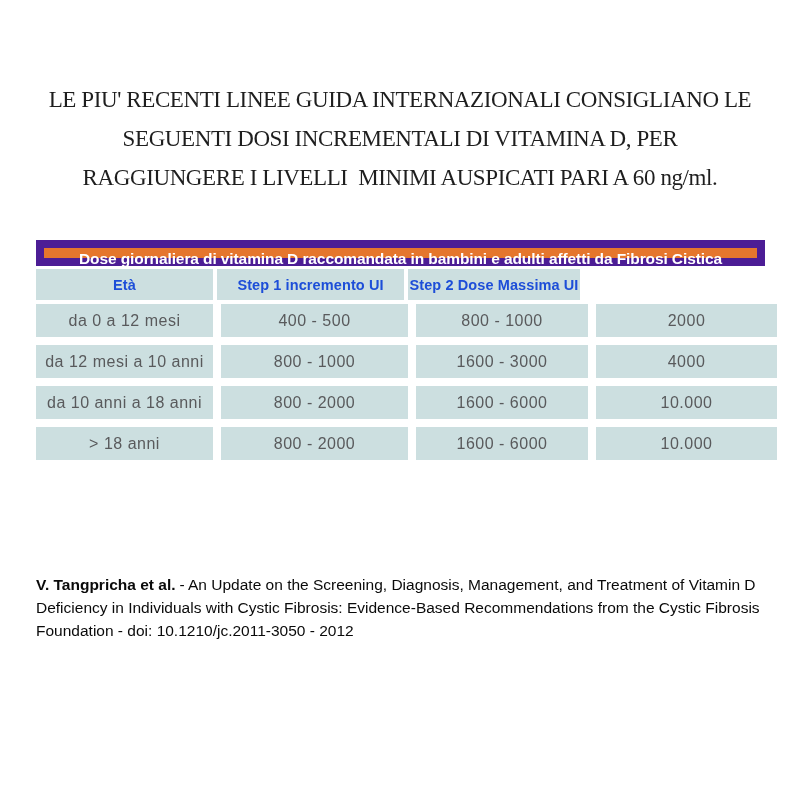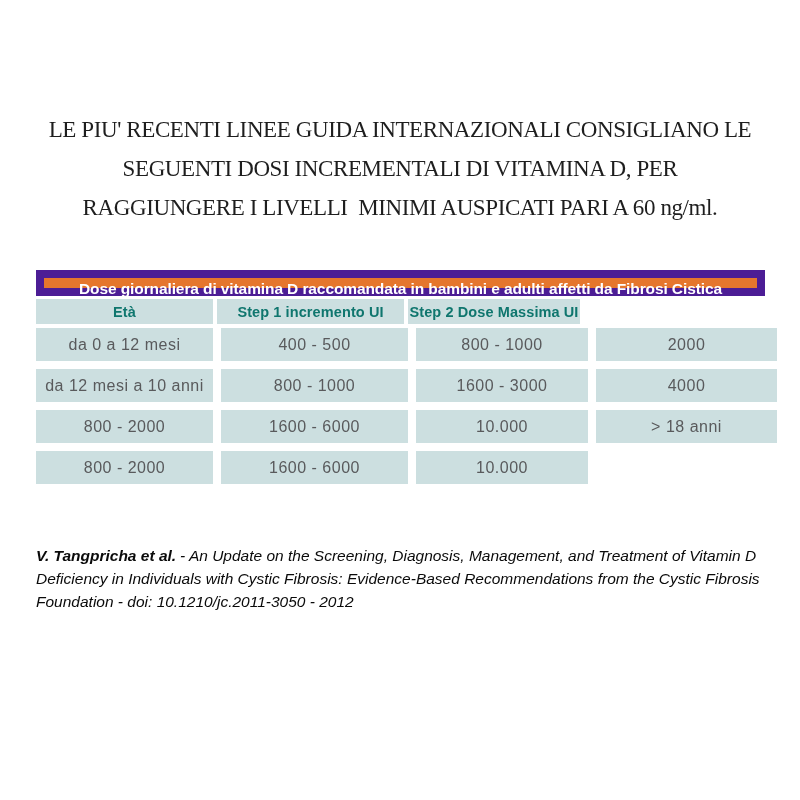--- a/index.html
+++ b/index.html
@@ -4,21 +4,21 @@
 <style>
   * { margin: 0; padding: 0; box-sizing: border-box; }
   html, body {
     width: 800px; height: 800px;
     background: #ffffff;
     overflow: hidden;
     font-family: "Liberation Sans", sans-serif;
   }
   
   .headline {
-    padding-top: 110px;
+    padding-top: 80px;
     text-align: center;
   }
   .headline .hline {
     font-family: "Liberation Serif", "DejaVu Serif", serif;
     font-size: 23px;
     line-height: 39px;
     color: #1e1e1e;
     letter-spacing: -0.4px;
     white-space: pre;   
   }
@@ -41,42 +41,41 @@
   }
   .grid {
     display: grid;
     grid-template-columns: 177px 187px 172px 181px;
     column-gap: 4px;
     background: #ffffff;
   }
   .grid.header { margin-top: 3px; }
   .grid.body   { margin-top: 4px; grid-auto-rows: 33px; gap: 8px; }
   .hcell {
-    height: 25px;
+    height: 31px;
     background: #CCDFE0;
-    color: #0f766e;
+    color: #1d4ed8;
     font-weight: bold;
     font-size: 14.5px;
     display: flex; align-items: center; justify-content: center;
     white-space: nowrap;
     letter-spacing: 0.1px;
   }
   .cell {
     background: #CCDFE0;
     color: #595A5C;
     font-size: 16px;
     letter-spacing: 0.5px;
     display: flex; align-items: center; justify-content: center;
     white-space: nowrap;
   }
   
   .citation {
-    margin: 60px 0 0 36px;
+    margin: 113px 0 0 36px;
     width: 738px;
-    font-style: italic;
     font-size: 15.5px;
     line-height: 23px;
     color: #0a0a0a;
   }
   .citation .author {
     font-weight: bold;
     margin-right: 0.25em;
   }
 </style>
 </head>
@@ -101,20 +100,21 @@
     <div class="cell">da 0 a 12 mesi</div>
     <div class="cell">400 - 500</div>
     <div class="cell">800 - 1000</div>
     <div class="cell">2000</div>
 
     <div class="cell">da 12 mesi a 10 anni</div>
     <div class="cell">800 - 1000</div>
     <div class="cell">1600 - 3000</div>
     <div class="cell">4000</div>
 
+    <div class="cell">da 10 anni a 18 anni</div>
     <div class="cell">800 - 2000</div>
     <div class="cell">1600 - 6000</div>
     <div class="cell">10.000</div>
 
     <div class="cell">&gt; 18 anni</div>
     <div class="cell">800 - 2000</div>
     <div class="cell">1600 - 6000</div>
     <div class="cell">10.000</div>
   </div>
 </div>

